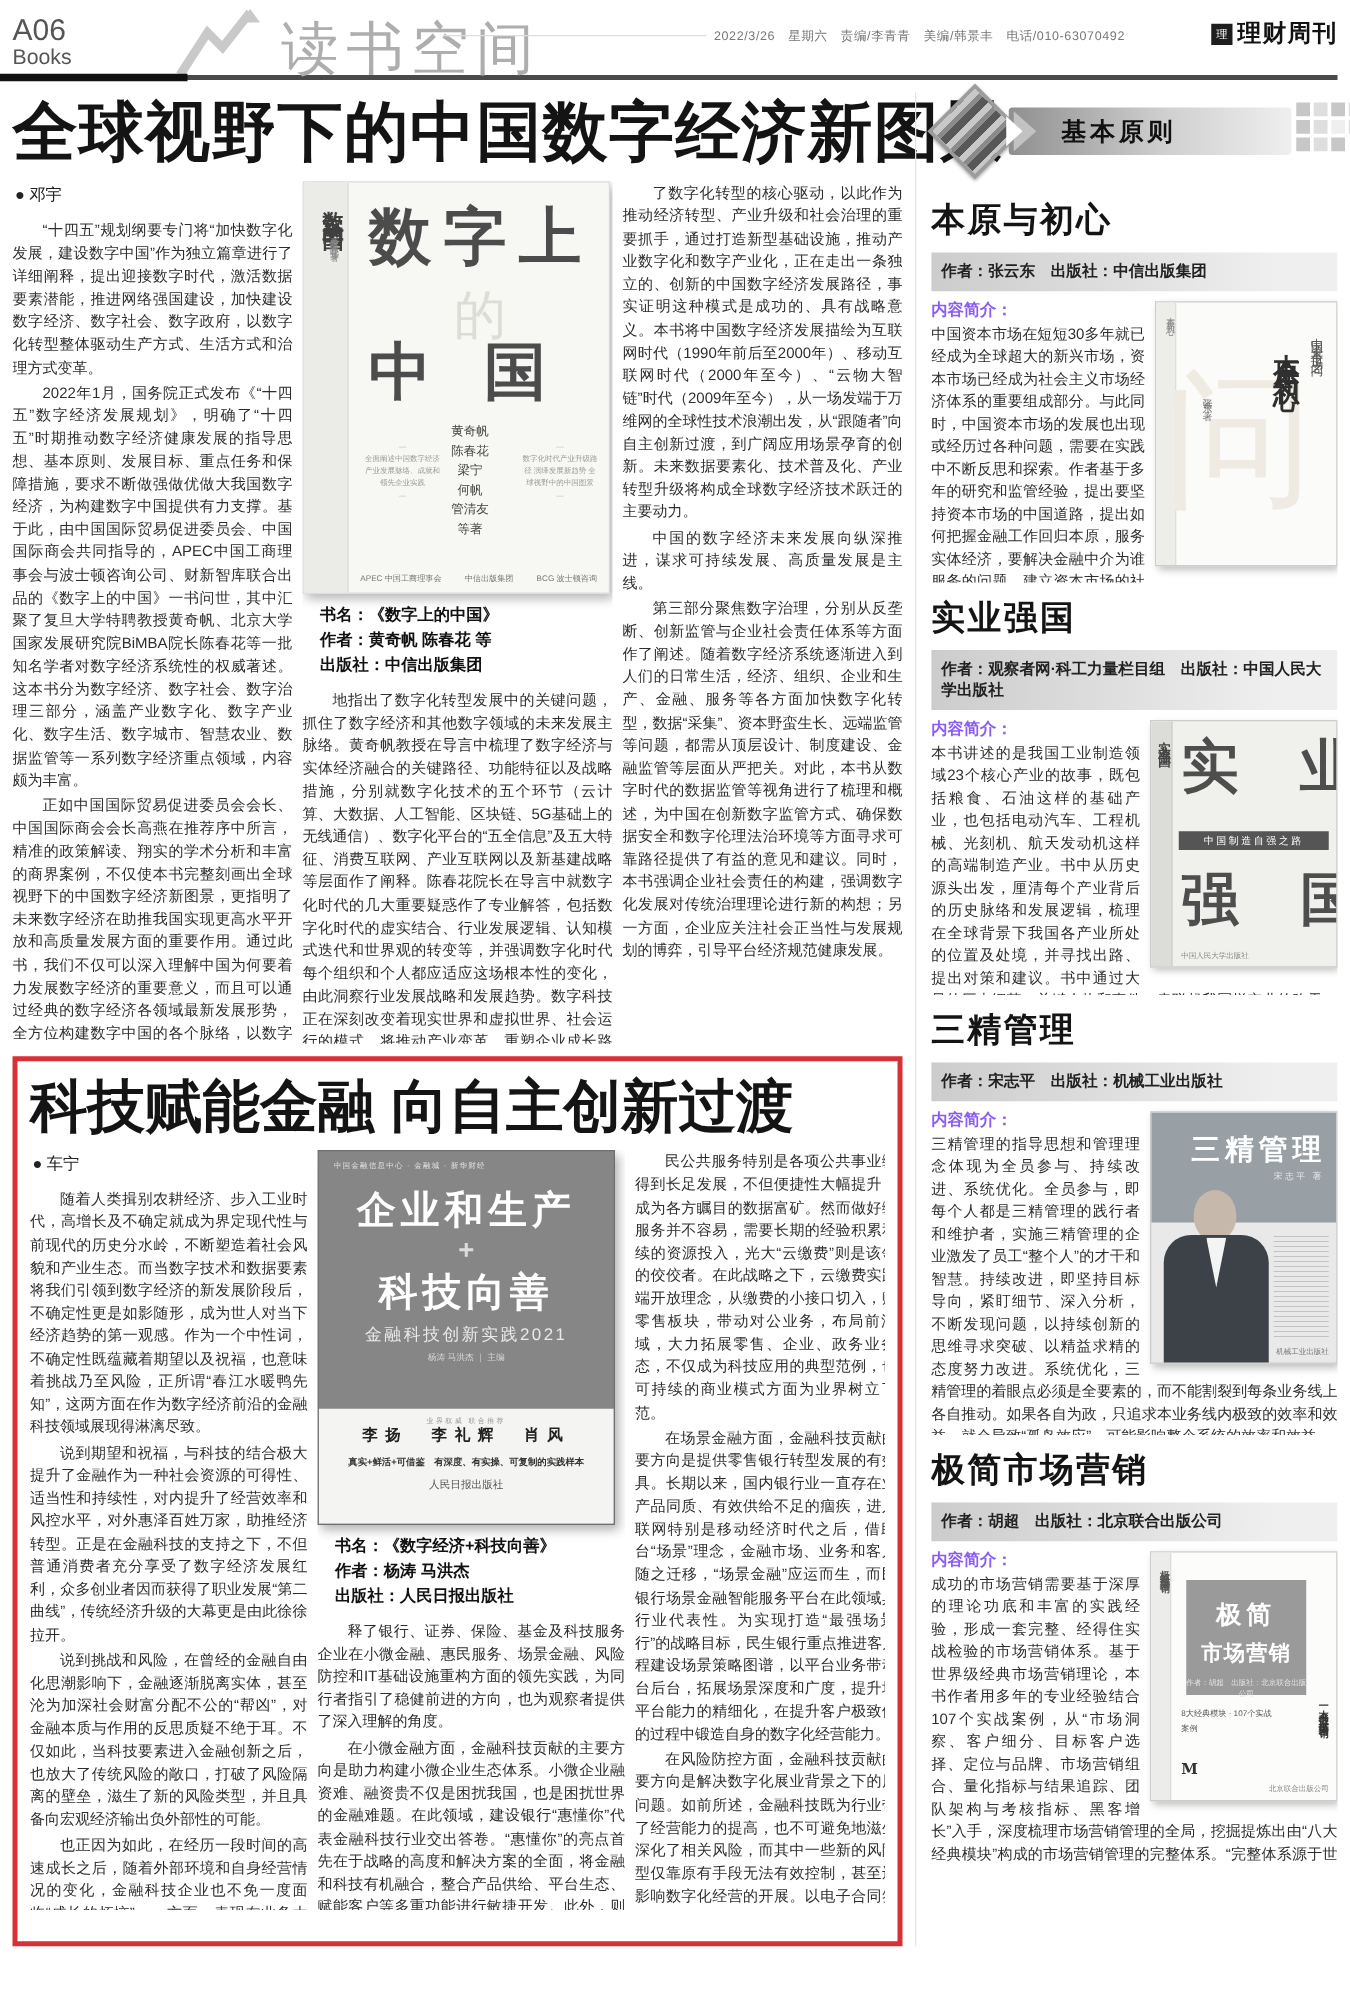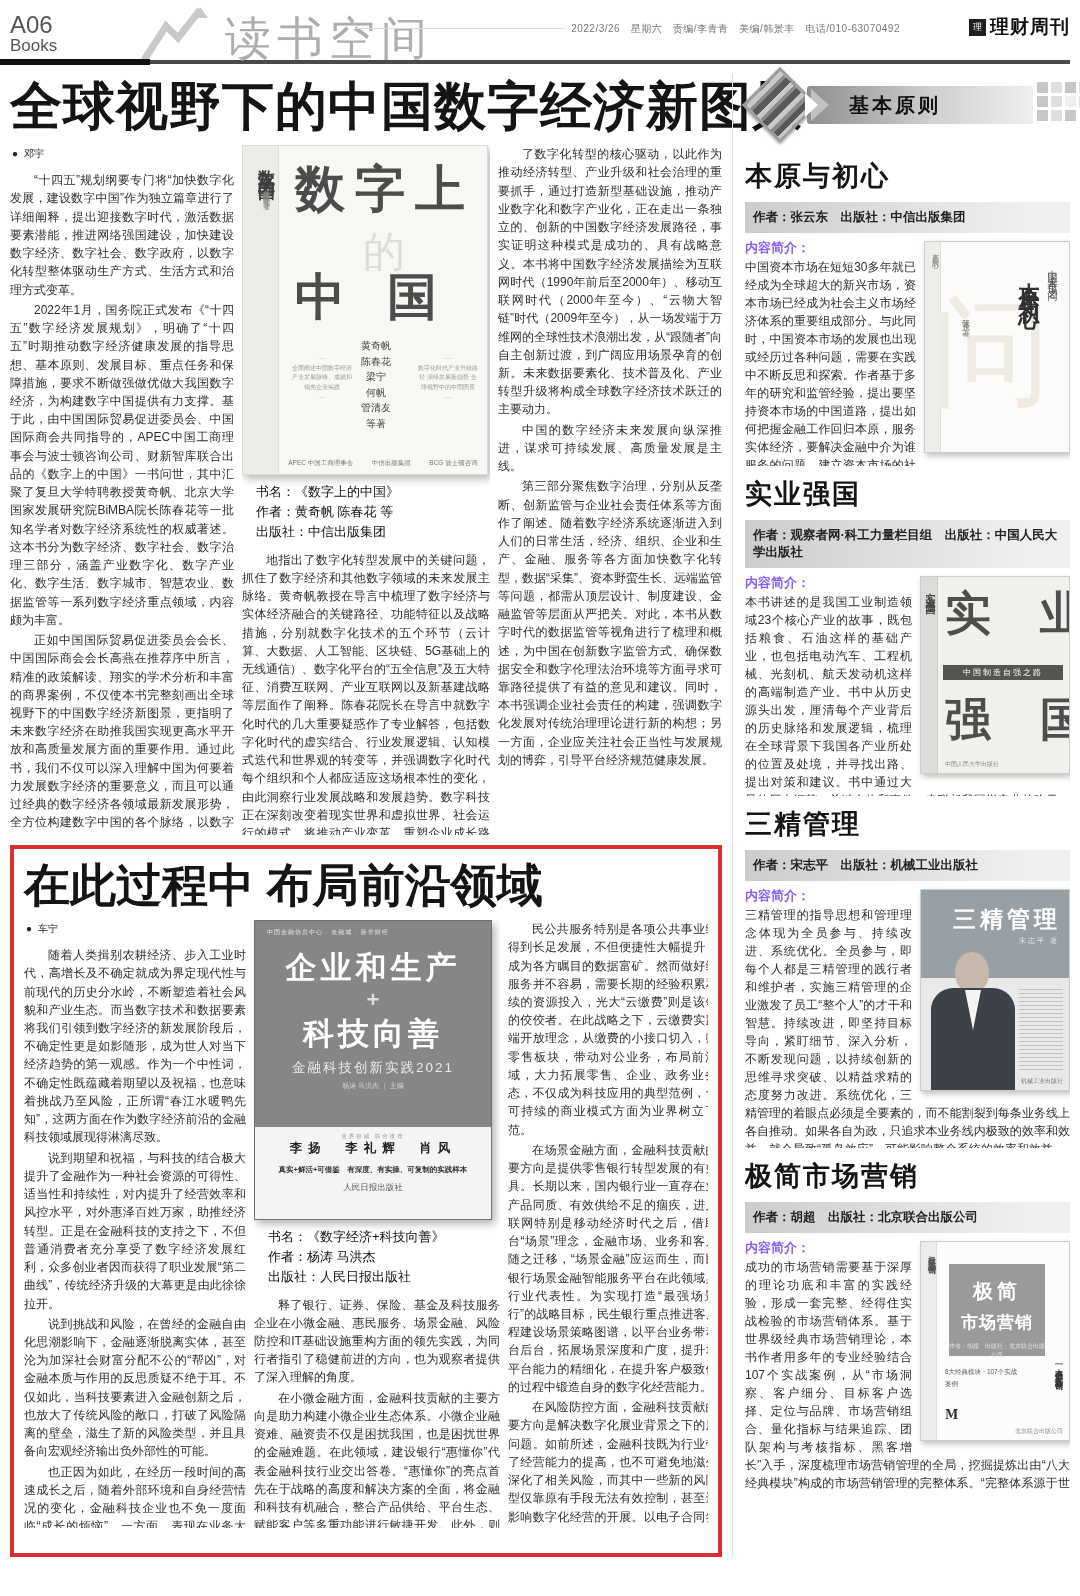--- a/index.html
+++ b/index.html
@@ -26,38 +26,38 @@
   .meta-line:before{content:"";position:absolute;right:102%;top:6px;width:210px;height:1px;background:#ddd;}
   .masthead-logo{position:absolute;right:0;top:8px;display:flex;align-items:center;gap:4px;}
   .masthead-logo .seal{width:17px;height:17px;background:#1e1e1e;color:#fff;font-size:9px;display:flex;align-items:center;justify-content:center;}
   .masthead-logo .name{font-size:19px;font-weight:800;color:#111;letter-spacing:1px;font-family:"Liberation Serif",serif;}
   
   .content{display:flex;margin-top:10px;}
   .main-col{width:712px;}
   .side-col{width:348px;margin-left:10px;padding-left:12px;border-left:1px solid #e2e2e2;}
   
   .headline{font-size:52px;font-weight:900;color:#141414;letter-spacing:1px;line-height:1.1;margin:4px 0 10px 0;white-space:nowrap;}
-  .byline{font-size:10px;color:#222;margin:2px 0 10px 2px;font-family:Liberation Mono, monospace;}
+  .byline{font-size:13px;color:#222;margin:2px 0 10px 2px;font-family:Liberation Sans, sans-serif;}
   .art-cols{display:grid;grid-template-columns:224px 248px 224px;column-gap:8px;height:690px;overflow:hidden;}
   .colbox{overflow:hidden;height:100%;}
   .para{font-size:12px;line-height:1.52;text-align:justify;text-indent:2em;color:var(--body);margin-bottom:2px;}
   
   .book1{width:246px;height:330px;background:#f7f7f4;border:1px solid #d9d9d6;box-shadow:3px 4px 8px rgba(0,0,0,.28);position:relative;overflow:hidden;}
   .book1 .spine{position:absolute;left:0;top:0;bottom:0;width:36px;background:#ebebe7;border-right:1px solid #ddd;
     writing-mode:vertical-rl;text-align:left;padding-top:10px;font-weight:800;font-size:17px;color:#3f3f3f;letter-spacing:3px;}
   .book1 .spine small{font-size:7px;font-weight:400;color:#888;letter-spacing:1px;margin-top:10px;}
   .book1 .t-top{position:absolute;left:52px;top:10px;font-size:50px;font-weight:800;color:#4c4c4c;letter-spacing:10px;}
   .book1 .t-de{position:absolute;left:120px;top:78px;font-size:42px;color:#dddcd6;}
   .book1 .t-bot{position:absolute;left:52px;top:118px;font-size:50px;font-weight:800;color:#4c4c4c;letter-spacing:42px;white-space:nowrap;}
   .book1 .authors{position:absolute;left:118px;top:192px;text-align:center;font-size:10px;color:#444;line-height:1.55;}
   .book1 .blurb{position:absolute;top:208px;width:62px;font-size:6px;color:#999;text-align:center;line-height:1.6;}
   .book1 .blurb:before,.book1 .blurb:after{content:"—";display:block;color:#bbb;}
   .book1 .blurb.l{left:48px;} .book1 .blurb.r{right:8px;}
   .book1 .logos{position:absolute;left:36px;right:0;bottom:6px;display:flex;justify-content:space-around;font-size:6.5px;color:#777;}
-  .figcap{font-size:13px;font-weight:400;color:#111;line-height:1.55;margin:7px 0 8px 14px;}
+  .figcap{font-size:13px;font-weight:700;color:#111;line-height:1.55;margin:7px 0 8px 14px;}
   
   .feature{border:4px solid var(--red);margin-top:10px;padding:8px 10px 0 10px;height:712px;overflow:hidden;}
   .feat-headline{font-size:46px;font-weight:900;color:#141414;letter-spacing:0;line-height:1.15;margin:2px 0 8px 0;white-space:nowrap;}
   .feat-cols{display:grid;grid-template-columns:222px 246px 222px;column-gap:8px;height:608px;overflow:hidden;}
   
   .book2{width:238px;height:300px;background:#868686;border:1px solid #6f6f6f;box-shadow:3px 4px 8px rgba(0,0,0,.3);position:relative;overflow:hidden;color:#fff;}
   .book2 .toplogos{position:absolute;top:7px;left:12px;right:8px;font-size:6px;color:#e3e3e3;letter-spacing:1px;}
   .book2 .bt1{position:absolute;top:26px;width:100%;text-align:center;font-size:31px;font-weight:800;letter-spacing:4px;}
   .book2 .plus{position:absolute;top:66px;width:100%;text-align:center;font-size:22px;font-weight:700;color:#dcdcdc;}
   .book2 .bt2{position:absolute;top:92px;width:100%;text-align:center;font-size:31px;font-weight:800;letter-spacing:4px;}
@@ -197,21 +197,21 @@
             <div>
                 <p class="para">了数字化转型的核心驱动，以此作为推动经济转型、产业升级和社会治理的重要抓手，通过打造新型基础设施，推动产业数字化和数字产业化，正在走出一条独立的、创新的中国数字经济发展路径，事实证明这种模式是成功的、具有战略意义。本书将中国数字经济发展描绘为互联网时代（1990年前后至2000年）、移动互联网时代（2000年至今）、“云物大智链”时代（2009年至今），从一场发端于万维网的全球性技术浪潮出发，从“跟随者”向自主创新过渡，到广阔应用场景孕育的创新。未来数据要素化、技术普及化、产业转型升级将构成全球数字经济技术跃迁的主要动力。</p>
                 <p class="para">中国的数字经济未来发展向纵深推进，谋求可持续发展、高质量发展是主线。</p>
                 <p class="para">第三部分聚焦数字治理，分别从反垄断、创新监管与企业社会责任体系等方面作了阐述。随着数字经济系统逐渐进入到人们的日常生活，经济、组织、企业和生产、金融、服务等各方面加快数字化转型，数据“采集”、资本野蛮生长、远端监管等问题，都需从顶层设计、制度建设、金融监管等层面从严把关。对此，本书从数字时代的数据监管等视角进行了梳理和概述，为中国在创新数字监管方式、确保数据安全和数字伦理法治环境等方面寻求可靠路径提供了有益的意见和建议。同时，本书强调企业社会责任的构建，强调数字化发展对传统治理理论进行新的构想；另一方面，企业应关注社会正当性与发展规划的博弈，引导平台经济规范健康发展。</p>
               </div>
           </div>
         </div>
       </div>
 
       <div class="feature">
-        <h2 class="feat-headline">在此过程中  布局前沿领域</h2>
+        <h2 class="feat-headline">科技赋能金融  向自主创新过渡</h2>
         <div class="feat-cols">
           <div class="colbox">
             <div class="byline">● 车宁</div>
             <div>
                 <p class="para">随着人类揖别农耕经济、步入工业时代，高增长及不确定就成为界定现代性与前现代的历史分水岭，不断塑造着社会风貌和产业生态。而当数字技术和数据要素将我们引领到数字经济的新发展阶段后，不确定性更是如影随形，成为世人对当下经济趋势的第一观感。作为一个中性词，不确定性既蕴藏着期望以及祝福，也意味着挑战乃至风险，正所谓“春江水暖鸭先知”，这两方面在作为数字经济前沿的金融科技领域展现得淋漓尽致。</p>
                 <p class="para">说到期望和祝福，与科技的结合极大提升了金融作为一种社会资源的可得性、适当性和持续性，对内提升了经营效率和风控水平，对外惠泽百姓万家，助推经济转型。正是在金融科技的支持之下，不但普通消费者充分享受了数字经济发展红利，众多创业者因而获得了职业发展“第二曲线”，传统经济升级的大幕更是由此徐徐拉开。</p>
                 <p class="para">说到挑战和风险，在曾经的金融自由化思潮影响下，金融逐渐脱离实体，甚至沦为加深社会财富分配不公的“帮凶”，对金融本质与作用的反思质疑不绝于耳。不仅如此，当科技要素进入金融创新之后，也放大了传统风险的敞口，打破了风险隔离的壁垒，滋生了新的风险类型，并且具备向宏观经济输出负外部性的可能。</p>
                 <p class="para">也正因为如此，在经历一段时间的高速成长之后，随着外部环境和自身经营情况的变化，金融科技企业也不免一度面临“成长的烦恼”。一方面，表现在业务大都集中于个人网络消费场景，特别是消费信贷等红海市场同质内卷；另一方面，也表现在金融科技企业彼此之间缺乏有序生态分工，对其他业务场景特别是2B、2G等领域开拓不足，部分前沿技术缺乏有效盈利模式等。</p>
               </div>
           </div>

